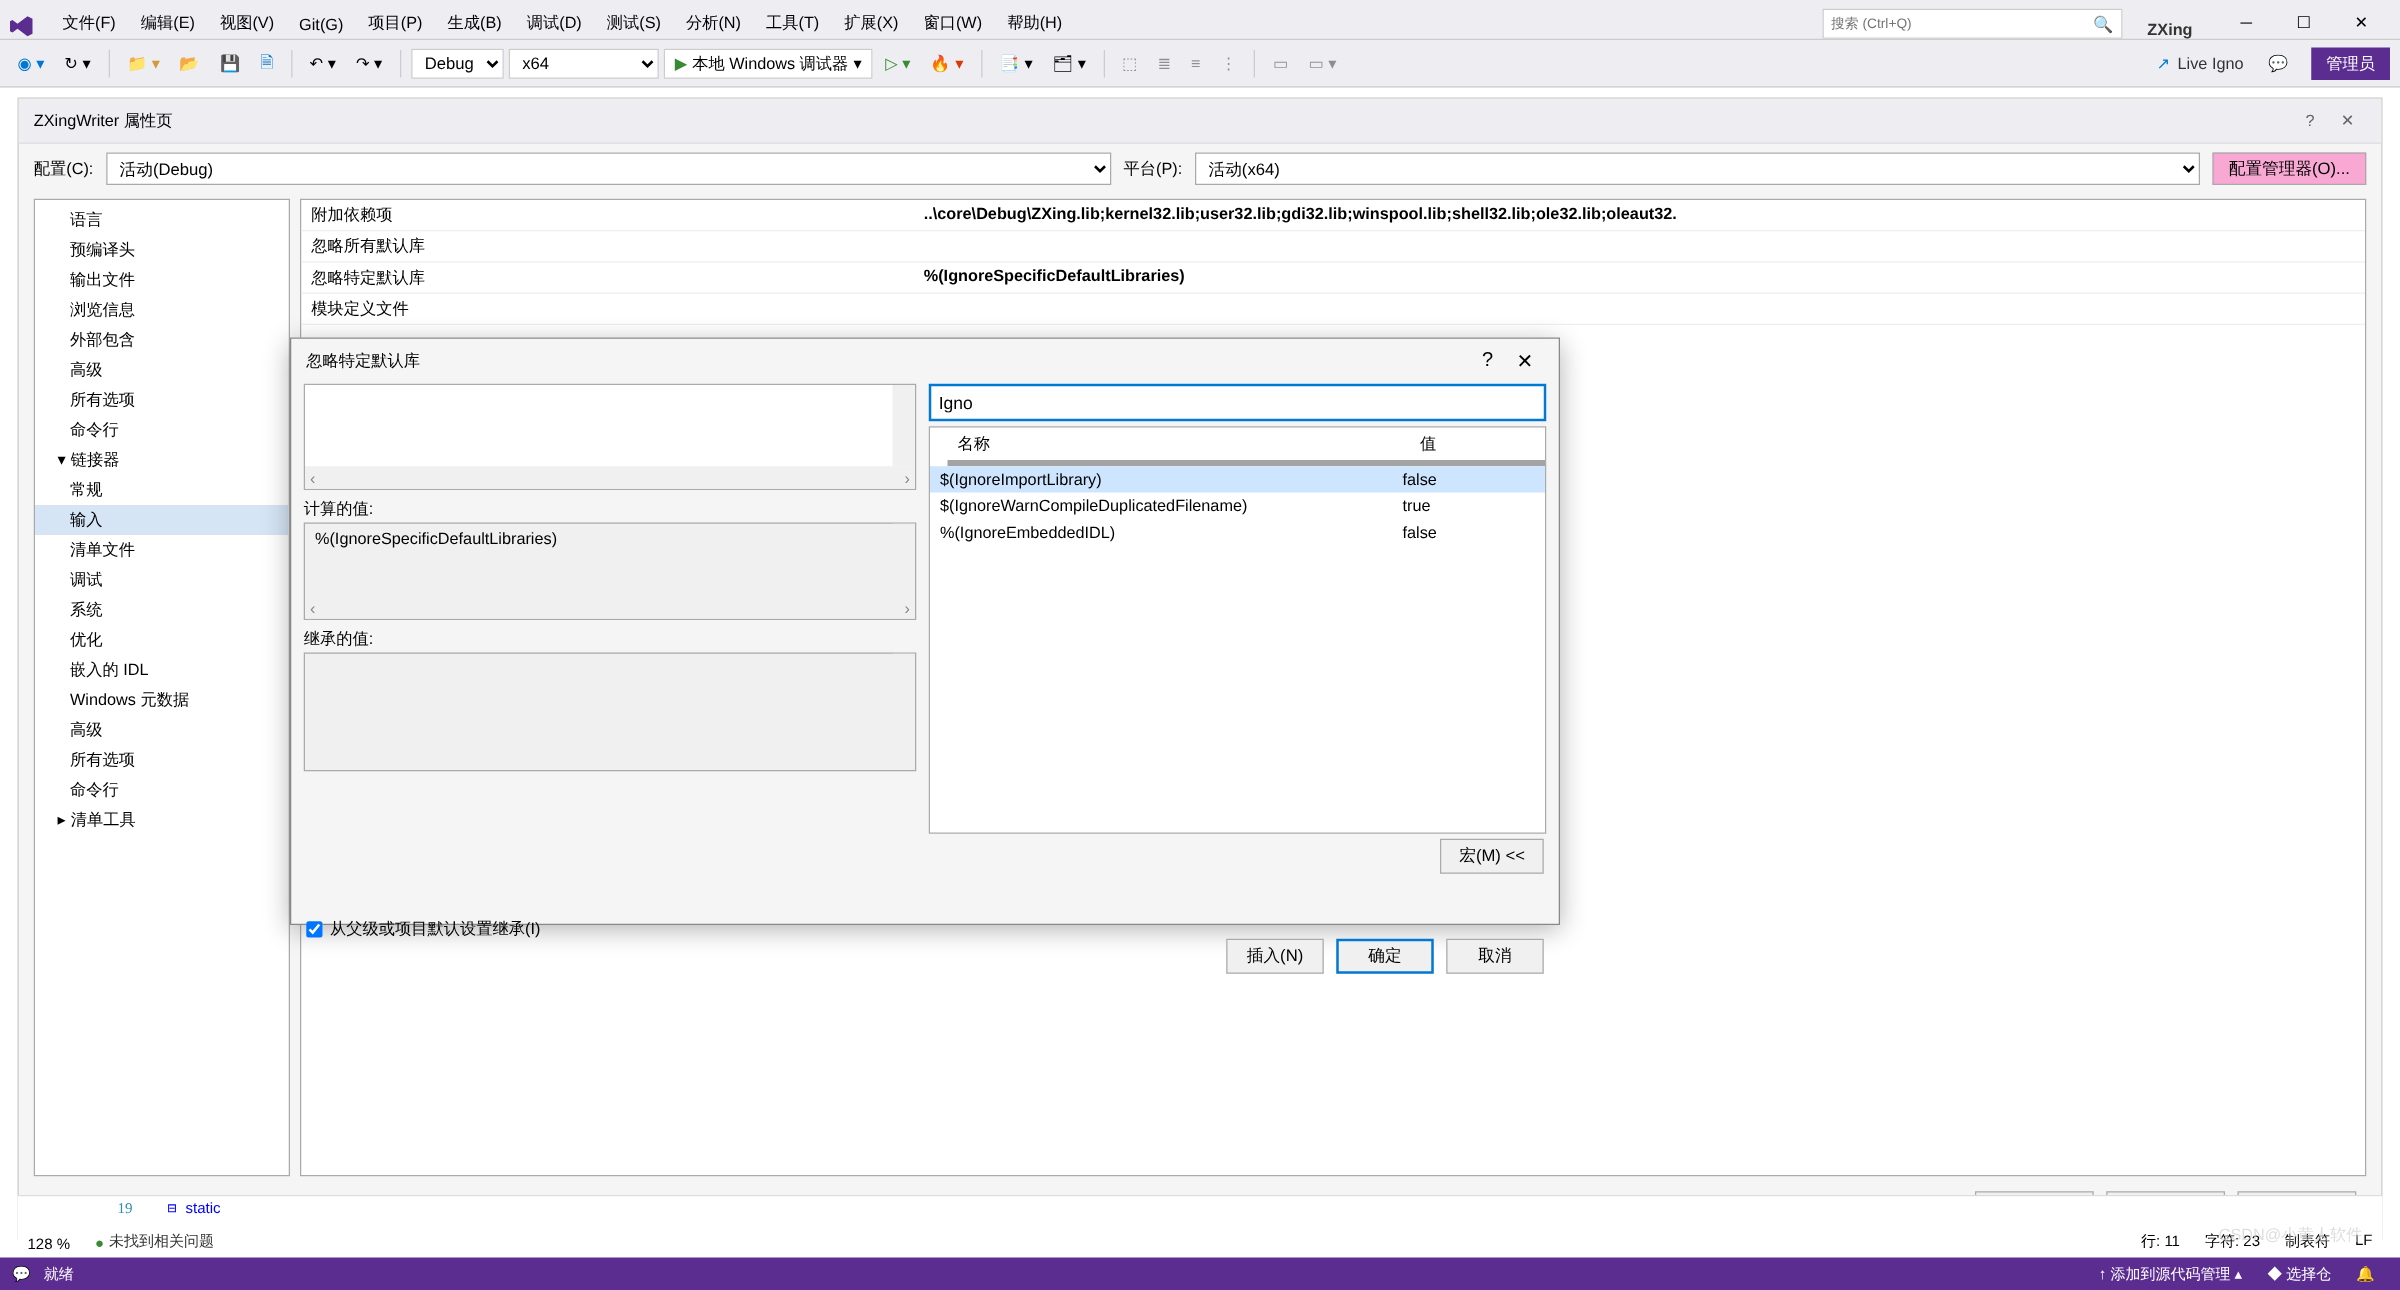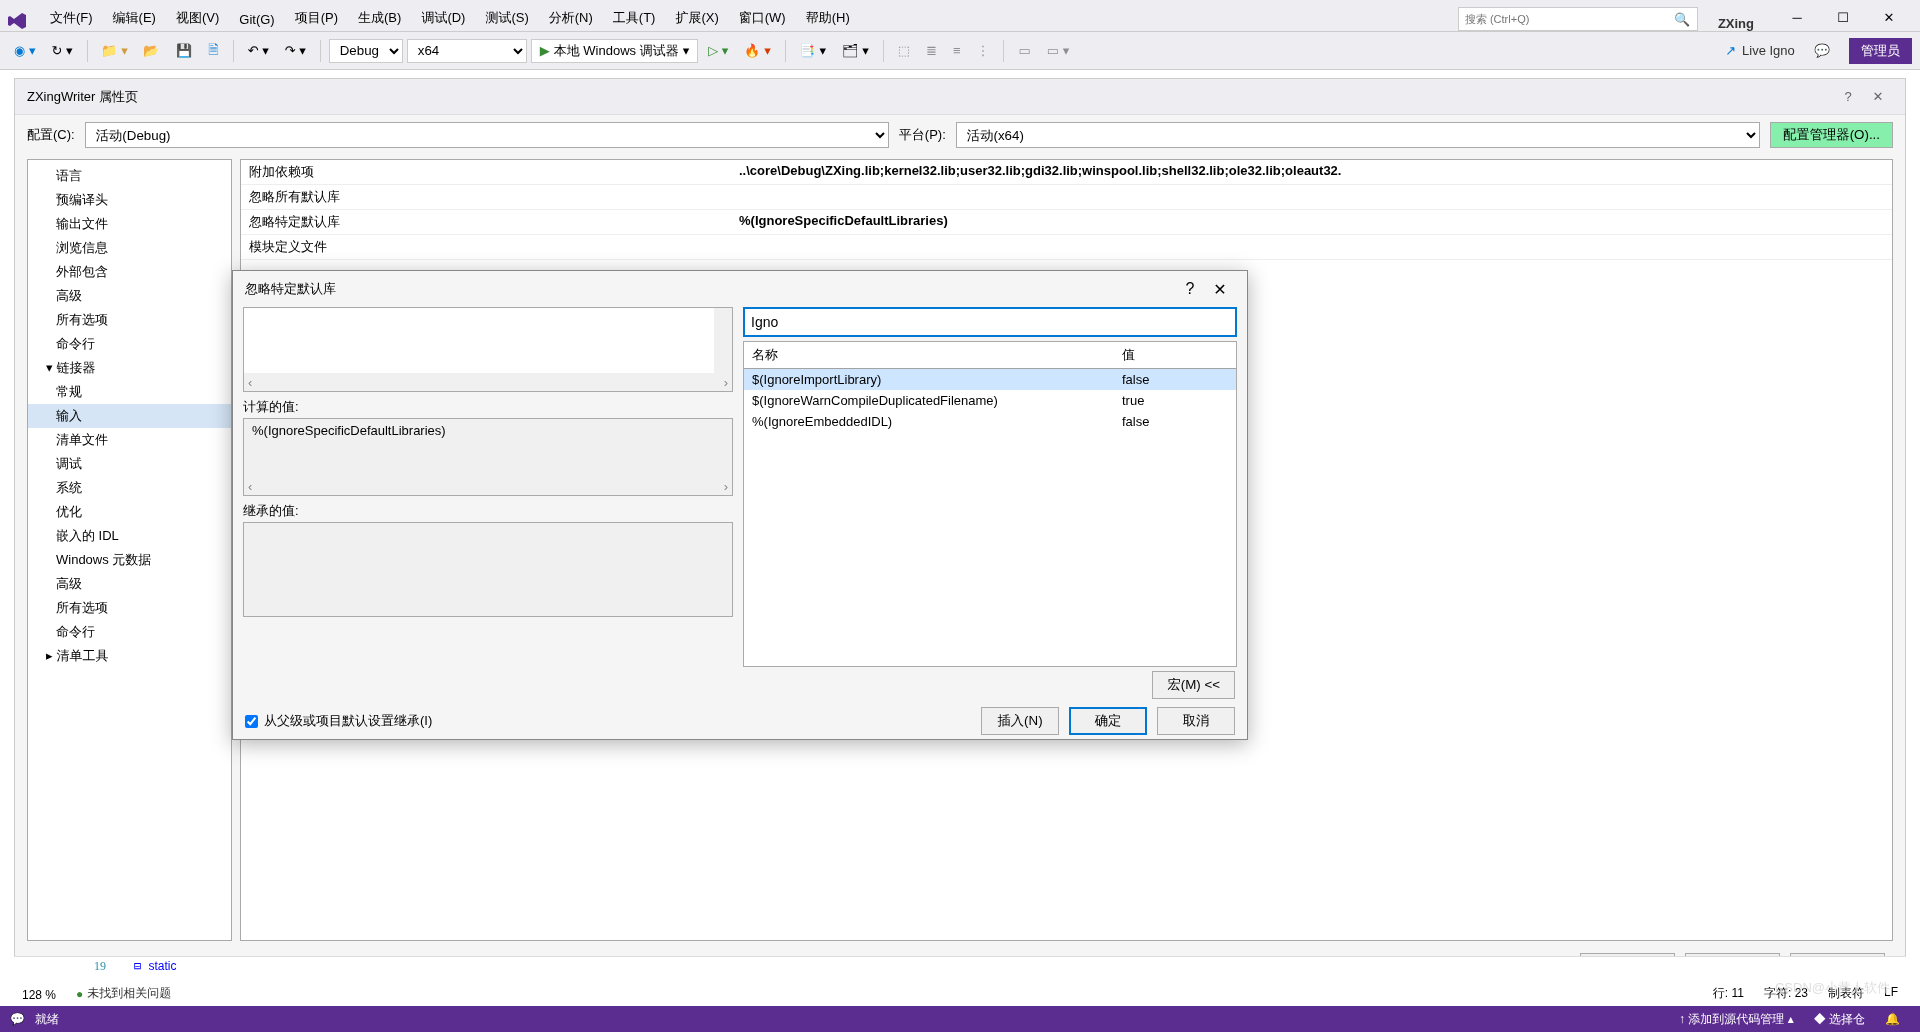--- a/index.html
+++ b/index.html
@@ -26,21 +26,21 @@
 .toolbar .admin-badge { background: #5c2d91; color: #ffffff; padding: 4px 12px; margin-left: 8px; }
 
 
 .prop-window { position: absolute; left: 14px; top: 78px; right: 14px; bottom: 40px; background: #f5f5f5; border: 1px solid #ccc; }
 .prop-title { height: 36px; display: flex; align-items: center; padding: 0 12px; border-bottom: 1px solid #ddd; background: #eeeef2; }
 .prop-title .spacer { margin-left: auto; }
 .prop-title .help-icon, .prop-title .close-icon { width: 30px; text-align: center; cursor: pointer; color: #666; }
 
 .prop-config-row { height: 40px; display: flex; align-items: center; padding: 0 12px; gap: 10px; }
 .prop-config-row select { height: 26px; border: 1px solid #aaa; padding: 0 6px; flex: 1; background: #fff; }
-.prop-config-row .config-btn { height: 26px; padding: 0 12px; border: 1px solid #aaa; background: #86efac; }
+.prop-config-row .config-btn { height: 26px; padding: 0 12px; border: 1px solid #aaa; background: #f9a8d4; }
 
 .prop-body { display: flex; position: absolute; top: 80px; bottom: 50px; left: 12px; right: 12px; }
 .prop-tree { width: 205px; border: 1px solid #aaa; background: #fff; overflow-y: auto; padding: 4px 0; }
 .prop-tree .tree-item { padding: 3px 8px 3px 28px; cursor: pointer; }
 .prop-tree .tree-item.l1 { padding-left: 18px; font-weight: normal; }
 .prop-tree .tree-item.expandable::before { content: "▸"; margin-right: 4px; display: inline-block; }
 .prop-tree .tree-item.expanded::before { content: "▾"; margin-right: 4px; display: inline-block; }
 .prop-tree .tree-item.selected { background: #d5e5f5; }
 
 .prop-content { flex: 1; margin-left: 8px; border: 1px solid #aaa; background: #fff; }
@@ -62,28 +62,28 @@
 .edit-dialog .list-box { border: 1px solid #aaa; background: #fff; flex: 0 0 85px; position: relative; }
 .edit-dialog .scroll-track { position: absolute; right: 0; top: 0; bottom: 18px; width: 18px; background: #f0f0f0; }
 .edit-dialog .scroll-h { position: absolute; left: 0; right: 0; bottom: 0; height: 18px; background: #f0f0f0; display: flex; justify-content: space-between; padding: 0 4px; align-items: center; color: #888; }
 .edit-dialog .section-label { margin: 6px 0 2px; }
 .edit-dialog .value-box { border: 1px solid #aaa; background: #f0f0f0; flex: 0 0 78px; position: relative; padding: 4px 8px; }
 .edit-dialog .inherit-box { border: 1px solid #aaa; background: #f0f0f0; flex: 0 0 95px; position: relative; }
 .edit-dialog .right-col { flex: 1; display: flex; flex-direction: column; }
 .edit-dialog .search-input { border: 2px solid #0078d4; background: #fff; height: 30px; padding: 0 6px; display: flex; align-items: center; }
 .edit-dialog .search-input input { border: none; outline: none; width: 100%; font-size: 14px; }
 .edit-dialog .macro-table { border: 1px solid #aaa; background: #fff; flex: 1; margin-top: 4px; }
-.edit-dialog .macro-header { display: flex; padding: 4px 8px; border-bottom: 1px solid #a3a3a3; }
+.edit-dialog .macro-header { display: flex; padding: 4px 8px; border-bottom: 5px solid #a3a3a3; margin-left: 14px; }
 .edit-dialog .macro-header .col1 { width: 370px; }
 .edit-dialog .macro-row { display: flex; padding: 3px 8px; }
 .edit-dialog .macro-row .col1 { width: 370px; }
 .edit-dialog .macro-row.selected { background: #cde5ff; }
 .edit-dialog .dlg-footer { display: flex; align-items: center; padding: 8px 12px; }
 .edit-dialog .checkbox-row { display: flex; align-items: center; gap: 6px; }
-.edit-dialog .dlg-buttons { margin-left: auto; display: flex; gap: 10px; }
+.edit-dialog .dlg-buttons { margin-left: auto; display: flex; gap: 10px; margin-top: 44px; }
 .edit-dialog .dlg-buttons button { width: 78px; height: 28px; border: 1px solid #aaa; background: #f0f0f0; }
 .edit-dialog .dlg-buttons button.primary { border: 2px solid #0078d4; }
 .edit-dialog .macro-btn-row { display: flex; justify-content: flex-end; padding: 4px 12px 0; }
 .edit-dialog .macro-btn-row button { padding: 4px 14px; border: 1px solid #aaa; background: #f0f0f0; }
 
 
 .statusbar { position: absolute; left: 0; right: 0; bottom: 0; height: 26px; background: #5c2d91; color: #fff; display: flex; align-items: center; padding: 0 10px; font-size: 12px; }
 .statusbar .spacer { margin-left: auto; }
 .statusbar .sb-item { padding: 0 10px; }
 

